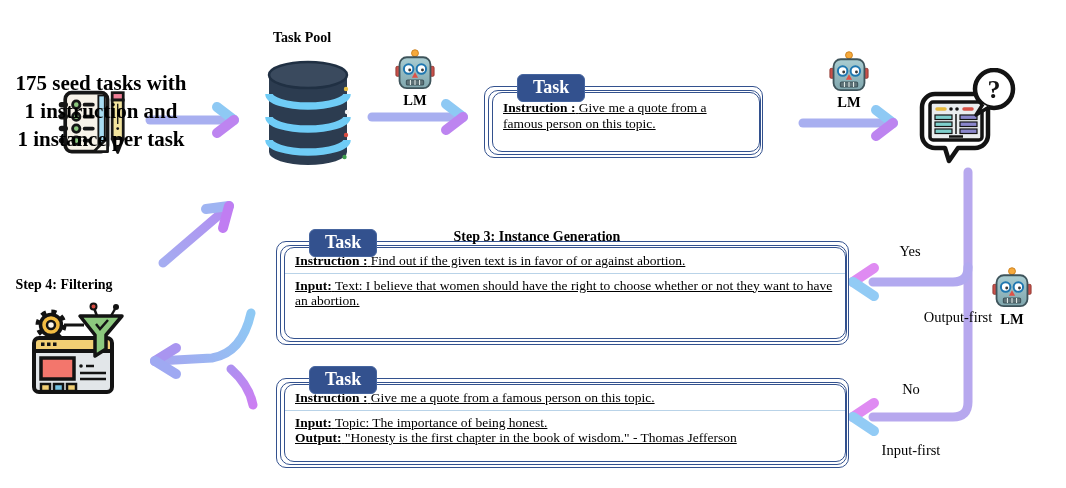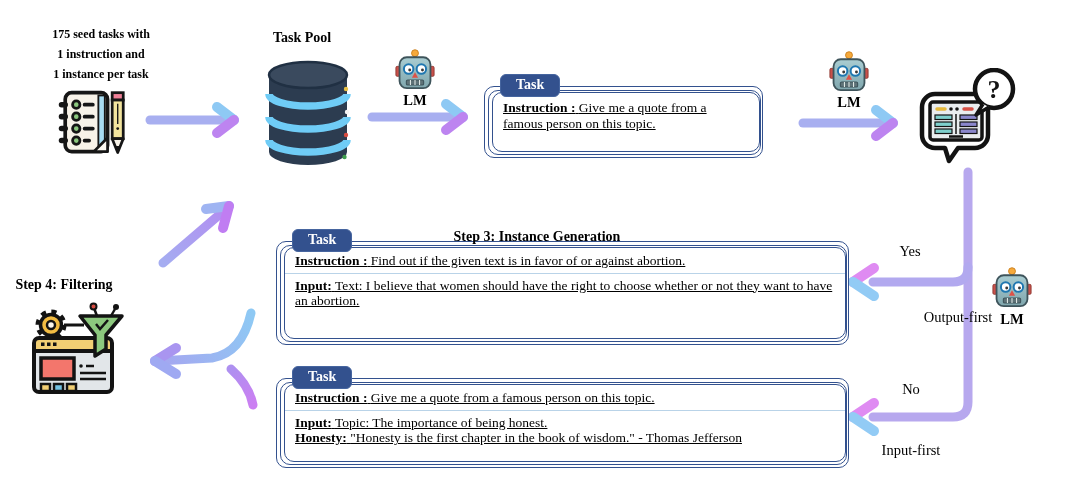--- a/index.html
+++ b/index.html
@@ -2,36 +2,36 @@
 <html><head>
 <meta charset="utf-8">
 <style>
   html,body { margin:0; padding:0; background:#fff; }
   .canvas {
     position:relative; width:1066px; height:488px; background:#ffffff;
     font-family:"Liberation Serif","DejaVu Serif",serif; color:#000; overflow:hidden;
   }
   .abs { position:absolute; }
   .title { font-weight:bold; font-size:14px; text-align:center; white-space:pre-line; line-height:17px; z-index:3; }
-  .seed-text { font-weight:bold; font-size:12px; line-height:20px; text-align:center; white-space:pre-line; z-index:3; }
+  .seed-text { font-weight:bold; font-size:21px; line-height:28px; text-align:center; white-space:pre-line; z-index:3;margin-top:45px; }
   .lm { font-weight:bold; font-size:14.5px; text-align:center; z-index:3; }
   .branch-label { font-weight:normal; font-size:14.5px; text-align:center; z-index:3; }
   .overlay { position:absolute; left:0; top:0; z-index:0; pointer-events:none; }
   .icon { position:absolute; z-index:2; }
   .card {
     position:absolute; background:#fff; border:1.6px solid #33518E; border-radius:10px; z-index:2;
   }
   .card::before, .card::after {
     content:""; position:absolute; border:1.6px solid #33518E; border-radius:10px; background:transparent;
   }
   .card::before { left:-5px; top:-3.5px; right:-2px; bottom:-3.5px; z-index:-1; }
   .card::after  { left:-9px; top:-7px;  right:-4px; bottom:-7px;  z-index:-2; }
   .tab {
-    position:absolute; top:-19px; left:7px; z-index:3;
-    background:#33518E; color:#fff; font-weight:bold; font-size:14px;
+    position:absolute; top:-19px; left:24px; z-index:3;
+    background:#33518E; color:#fff; font-weight:bold; font-size:18px;
     padding:2px 15px 3px; border-radius:6px; border:1px solid #46659f;text-align:center;
   }
   .card-body { padding:5px 10px; font-size:13.5px; line-height:15.5px; }
   .card-body.single { padding-top:7px; }
   .row { margin:0;text-decoration:underline; }
   .divider { border-top:1.8px solid #B9D3E8; margin:4px -10px; }
 </style>
 </head>
 <body>
 
@@ -240,21 +240,21 @@
       <p class="row"><b>Input:</b> <span>Text: I believe that women should have the right to choose whether or not they want to have an abortion.</span></p>
     </div>
   </div>
 
   <div class="card" style="left:284px; top:384px; width:560px; height:76px;">
     <div class="tab"><span>Task</span></div>
     <div class="card-body">
       <p class="row"><b>Instruction :</b> <span>Give me a quote from a famous person on this topic.</span></p>
       <div class="divider"></div>
       <p class="row"><b>Input:</b> <span>Topic: The importance of being honest.</span></p>
-      <p class="row"><b>Honesty:</b> <span>"Honesty is the first chapter in the book of wisdom." - Thomas Jefferson</span></p>
+      <p class="row"><b>Output:</b> <span>"Honesty is the first chapter in the book of wisdom." - Thomas Jefferson</span></p>
     </div>
   </div>
 
   <div class="abs title" style="left:3px; top:276px; width:122px;">Step 4: Filtering</div>
   <svg class="icon" style="left:26px; top:300px;" width="106" height="102">
     <use href="#filterwin"></use>
   </svg>
 
   <div class="abs branch-label" style="left:880px; top:243px; width:60px;">Yes</div>
   <div class="abs branch-label" style="left:869px; top:309px; width:130px;padding-left:24px;">Output-first</div>

